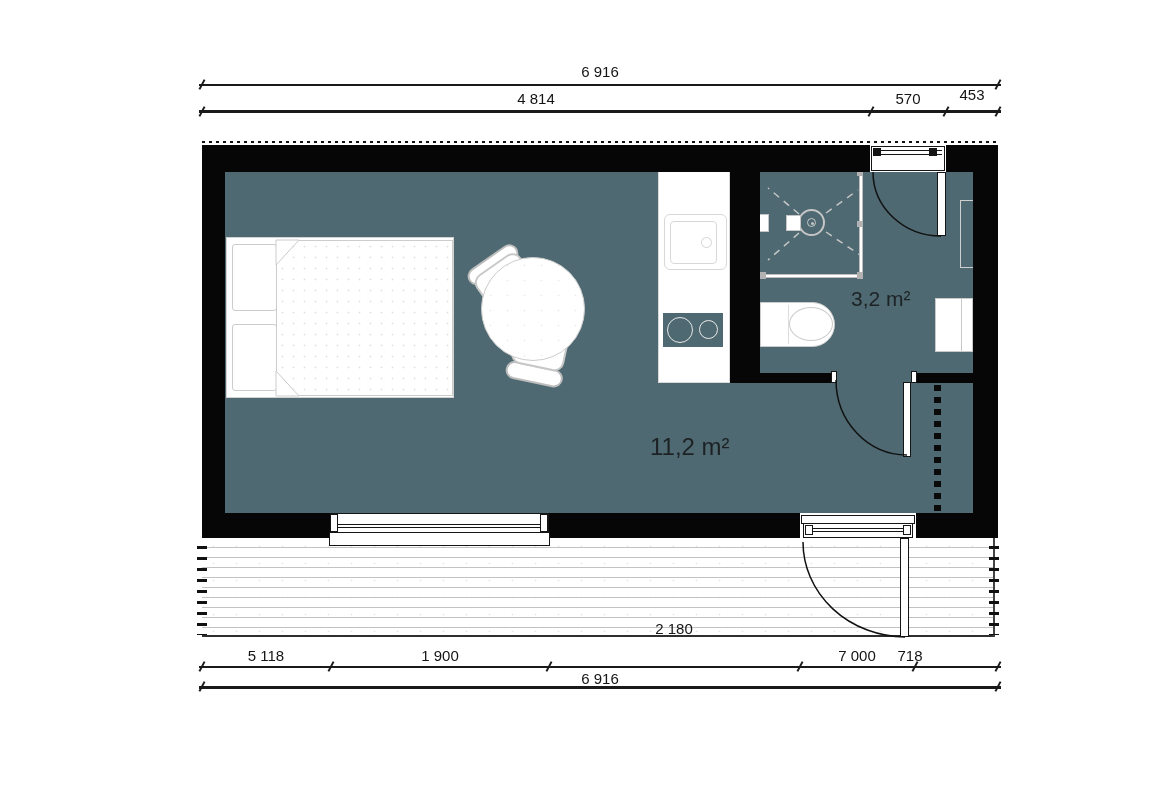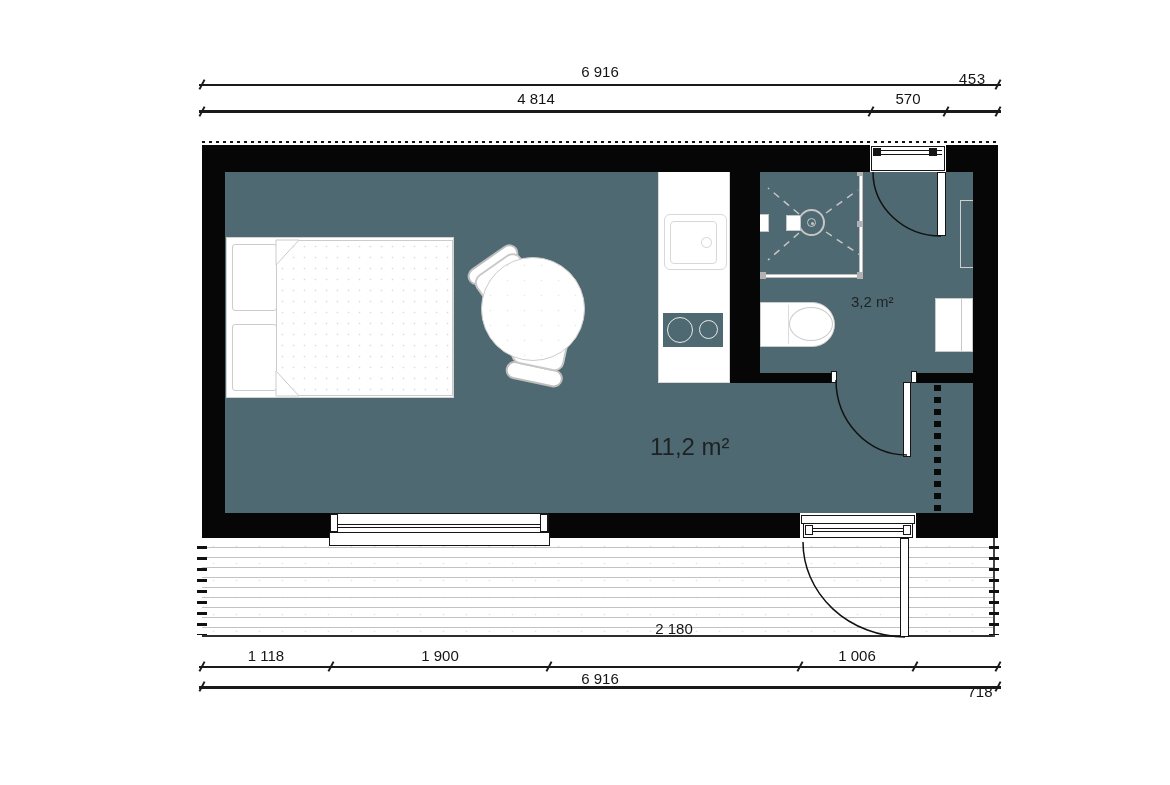--- a/index.html
+++ b/index.html
@@ -127,47 +127,47 @@
       <line x1="799" y1="214" x2="768" y2="188"></line>
       <line x1="826" y1="213" x2="858" y2="190"></line>
       <line x1="799" y1="233" x2="768" y2="260"></line>
       <line x1="826" y1="232" x2="860" y2="255"></line>
     </g>
     <polygon points="276,240 299,240 276,265" fill="#ffffff" stroke="#cccccc" stroke-width="1"></polygon>
     <polygon points="276,396 299,396 276,371" fill="#ffffff" stroke="#cccccc" stroke-width="1"></polygon>
   </svg>
 
   <div class="abs area-label" style="left:650px;top:433px;font-size:24px;">11,2 m²</div>
-  <div class="abs area-label" style="left:851px;top:293px;font-size:15px;">3,2 m²</div>
+  <div class="abs area-label" style="left:851px;top:287px;font-size:21px;">3,2 m²</div>
 
   <div class="abs dim-line" style="left:199px;top:84px;width:802px;height:1.5px;"></div>
   <div class="abs tick" style="left:201px;top:79px;"></div>
   <div class="abs tick" style="left:997px;top:79px;"></div>
   <div class="abs dim-label" style="left:560px;top:63px;width:80px;">6 916</div>
 
   <div class="abs dim-line" style="left:199px;top:110px;width:802px;height:2.5px;"></div>
   <div class="abs tick" style="left:201px;top:106px;"></div>
   <div class="abs tick" style="left:870px;top:106px;"></div>
   <div class="abs tick" style="left:945px;top:106px;"></div>
   <div class="abs tick" style="left:997px;top:106px;"></div>
   <div class="abs dim-label" style="left:496px;top:90px;width:80px;">4 814</div>
   <div class="abs dim-label" style="left:878px;top:90px;width:60px;">570</div>
-  <div class="abs dim-label" style="left:942px;top:72px;width:60px;font-family:Liberation Mono, monospace;">453</div>
+  <div class="abs dim-label" style="left:942px;top:86px;width:60px;">453</div>
 
   <div class="abs dim-line" style="left:199px;top:666px;width:802px;height:2px;"></div>
   <div class="abs tick" style="left:201px;top:661px;"></div>
   <div class="abs tick" style="left:330px;top:661px;"></div>
   <div class="abs tick" style="left:548px;top:661px;"></div>
   <div class="abs tick" style="left:799px;top:661px;"></div>
   <div class="abs tick" style="left:914px;top:661px;"></div>
   <div class="abs tick" style="left:997px;top:661px;"></div>
-  <div class="abs dim-label" style="left:226px;top:647px;width:80px;">1 118</div>
+  <div class="abs dim-label" style="left:226px;top:647px;width:80px;">5 118</div>
   <div class="abs dim-label" style="left:400px;top:647px;width:80px;text-align:center;">1 900</div>
   <div class="abs dim-label" style="left:634px;top:620px;width:80px;">2 180</div>
-  <div class="abs dim-label" style="left:817px;top:647px;width:80px;">1 006</div>
-  <div class="abs dim-label" style="left:940px;top:647px;width:80px;margin-top:36px;">718</div>
+  <div class="abs dim-label" style="left:817px;top:647px;width:80px;">7 000</div>
+  <div class="abs dim-label" style="left:870px;top:647px;width:80px;">718</div>
 
   <div class="abs dim-line" style="left:199px;top:686px;width:802px;height:2.5px;"></div>
   <div class="abs tick" style="left:201px;top:681px;"></div>
   <div class="abs tick" style="left:997px;top:681px;"></div>
   <div class="abs dim-label" style="left:560px;top:670px;width:80px;">6 916</div>
 
 </div>
 
 </body></html>

